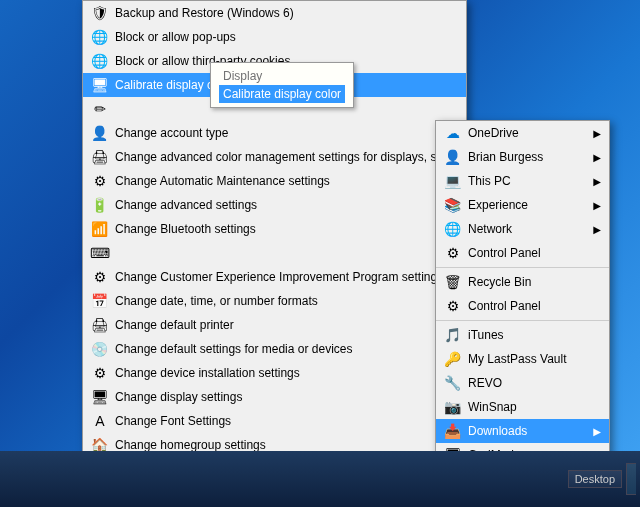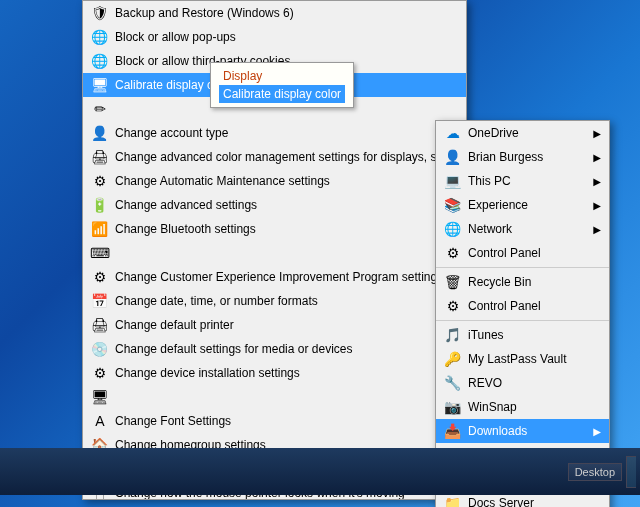--- a/index.html
+++ b/index.html
@@ -17,24 +17,24 @@
     .desktop {
       width: 100%;
       height: 100%;
       background: linear-gradient(135deg, #1565c0 0%, #0d47a1 30%, #1976d2 60%, #42a5f5 100%);
       position: relative;
     }
 
     
     .taskbar {
       position: absolute;
-      bottom: 12px;
+      bottom: 0;
       left: 0;
       right: 0;
-      height: 47px;
+      height: 56px;
       background: linear-gradient(to bottom, #1e3a5f, #0d1f3c);
       display: flex;
       align-items: center;
       justify-content: flex-end;
       z-index: 1000;
     }
 
     .taskbar-right {
       display: flex;
       align-items: center;
@@ -165,21 +165,21 @@
       border: 1px solid #999;
       padding: 4px 8px;
       font-size: 12px;
       z-index: 300;
       box-shadow: 2px 2px 4px rgba(0,0,0,0.3);
     }
 
     .tooltip-popup-item {
       padding: 2px 4px;
       cursor: pointer;
-      color: #c2410c;
+      color: #737373;
     }
 
     .tooltip-popup-item:hover, .tooltip-popup-item.active {
       background: #3399ff;
       color: #fff;
     }
 
     
     .icon-onedrive { color: #0078d4; }
     .icon-itunes { color: #c23; }
@@ -249,20 +249,21 @@
         <div class="left-menu-item">
           <span class="menu-icon">💿</span>
           <span>Change default settings for media or devices</span>
         </div>
         <div class="left-menu-item">
           <span class="menu-icon">⚙</span>
           <span>Change device installation settings</span>
         </div>
         <div class="left-menu-item">
           <span class="menu-icon">🖥</span>
+          <span>Change display settings</span>
         </div>
         <div class="left-menu-item">
           <span class="menu-icon">A</span>
           <span>Change Font Settings</span>
         </div>
         <div class="left-menu-item">
           <span class="menu-icon">🏠</span>
           <span>Change homegroup settings</span>
         </div>
         <div class="left-menu-item">

